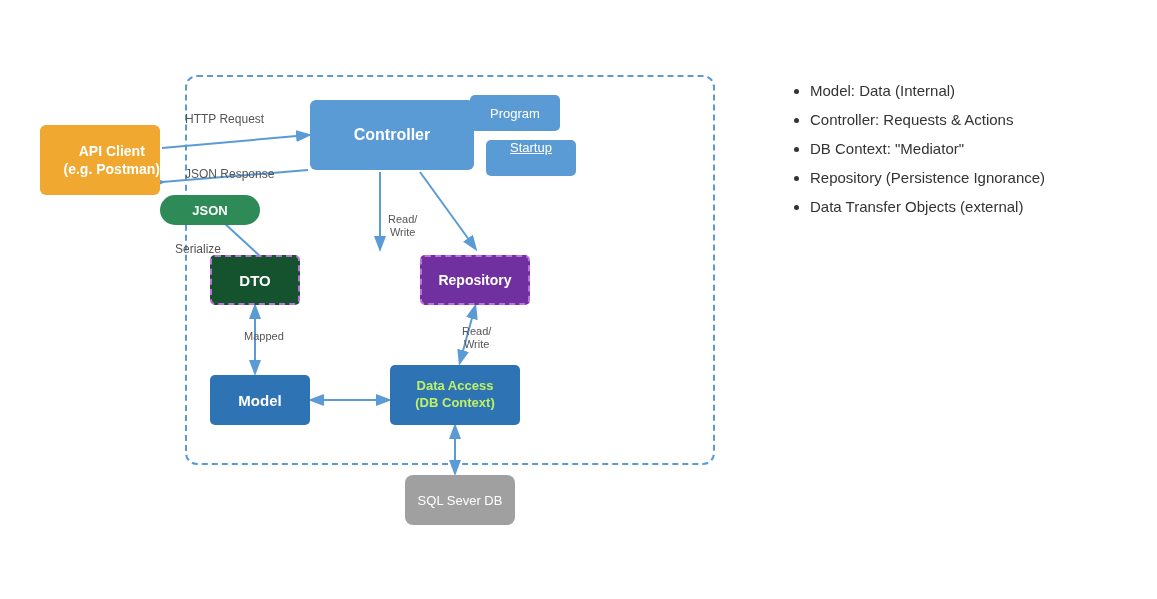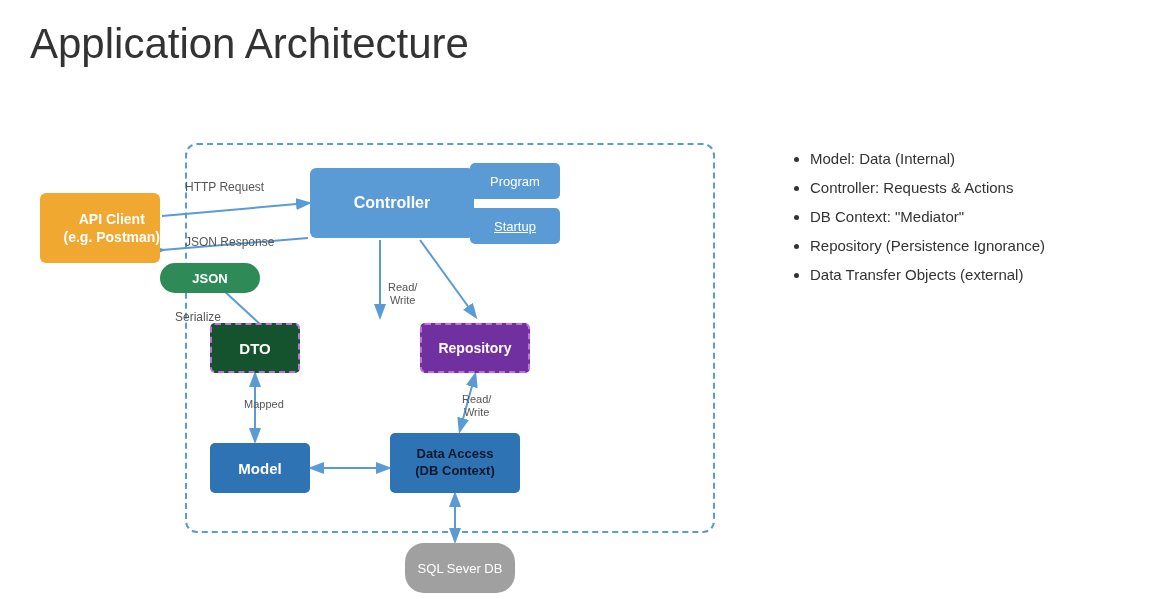--- a/index.html
+++ b/index.html
@@ -90,28 +90,28 @@
       display: flex;
       align-items: center;
       justify-content: center;
       color: #fff;
       font-size: 13px;
       font-weight: 500;
     }
     
     .startup-box {
       position: absolute;
-      left: 440px;
+      left: 456px;
       top: 120px;
       width: 90px;
       height: 36px;
       background: #5b9bd5;
       border-radius: 5px;
       display: flex;
-      align-items: center;
+      align-items: flex-start;
       justify-content: center;
       color: #fff;
       font-size: 13px;
       font-weight: 500;
       text-decoration: underline;
     }
     
     .dto-box {
       position: absolute;
       left: 180px;
@@ -166,35 +166,35 @@
       position: absolute;
       left: 360px;
       top: 345px;
       width: 130px;
       height: 60px;
       background: #2e74b5;
       border-radius: 5px;
       display: flex;
       align-items: center;
       justify-content: center;
-      color: #0f172a;
+      color: #bef264;
       font-weight: 600;
       font-size: 13px;
       text-align: center;
       line-height: 1.3;
     }
     
     .sql-db {
       position: absolute;
       left: 375px;
       top: 455px;
       width: 110px;
       height: 50px;
       background: #a0a0a0;
-      border-radius: 19px;
+      border-radius: 8px;
       display: flex;
       align-items: center;
       justify-content: center;
       color: #fff;
       font-size: 13px;
       font-weight: 500;
       text-align: center;
     }
     
     .json-oval {
@@ -282,21 +282,20 @@
       font-size: 15px;
       color: #333;
       margin-bottom: 8px;
       line-height: 1.4;
     }
   </style>
 </head>
 <body>
 
 <div class="page">
-  <h1 class="title">Application Architecture</h1>
   <div class="diagram-area">
     <div class="diagram">
 
       <svg class="arrows-svg">
 
         <defs>
           <marker id="arrowBlue" markerWidth="8" markerHeight="8" refX="6" refY="3" orient="auto">
             <path d="M0,0 L0,6 L8,3 z" fill="#5b9bd5"></path>
           </marker>
           <marker id="arrowBlueLeft" markerWidth="8" markerHeight="8" refX="2" refY="3" orient="auto">

